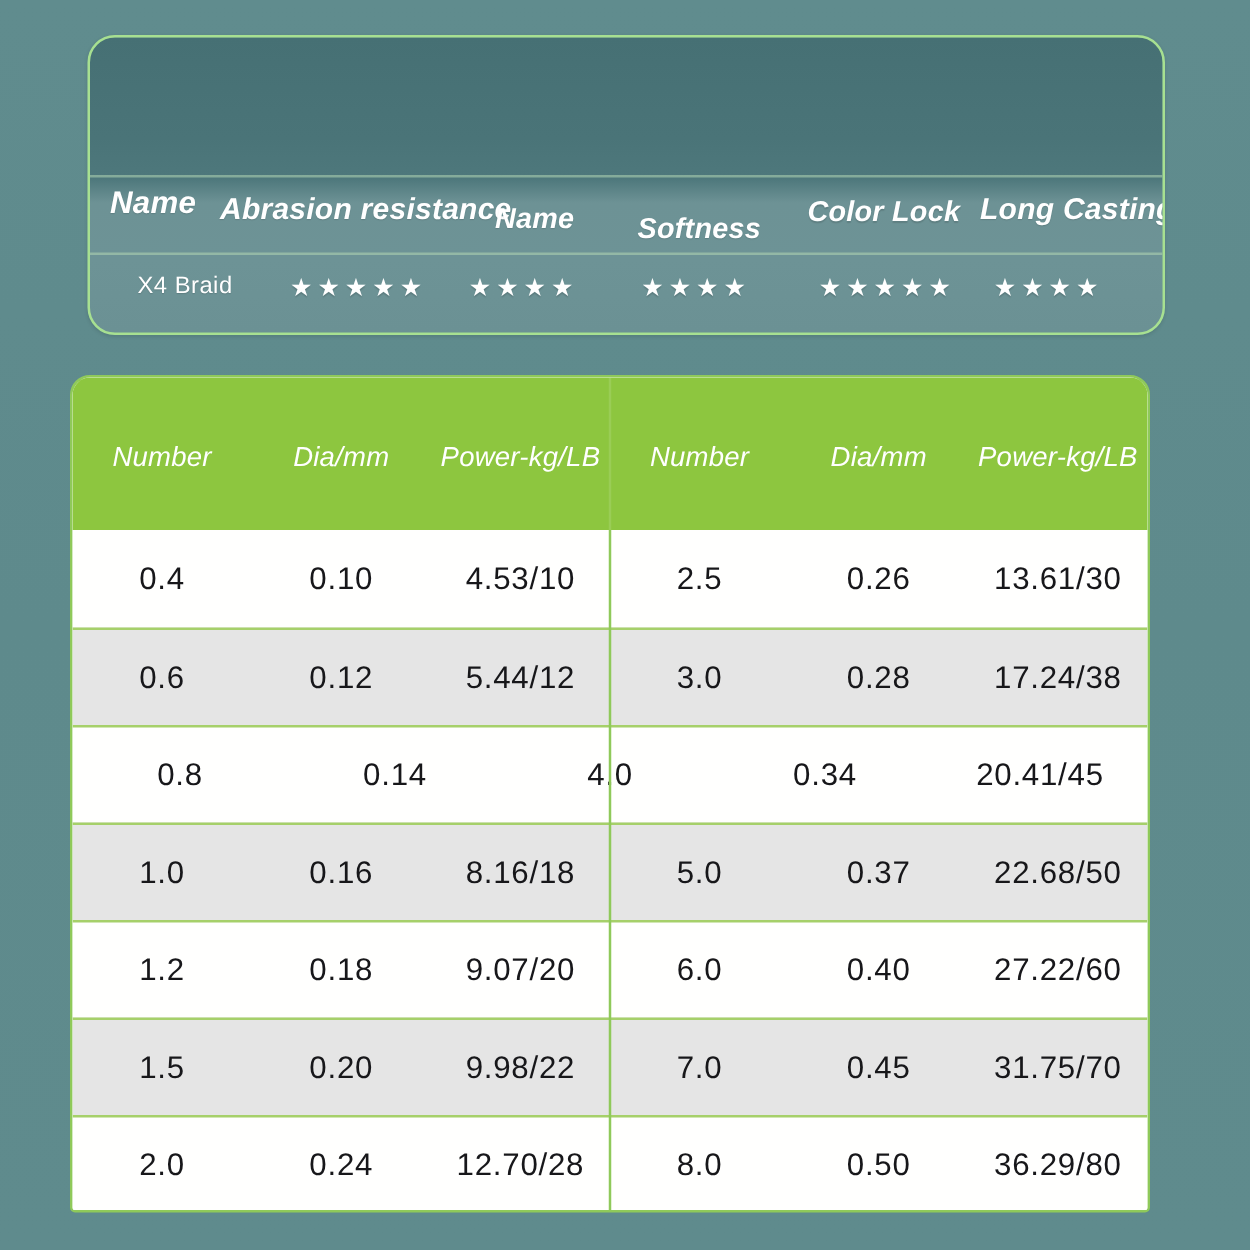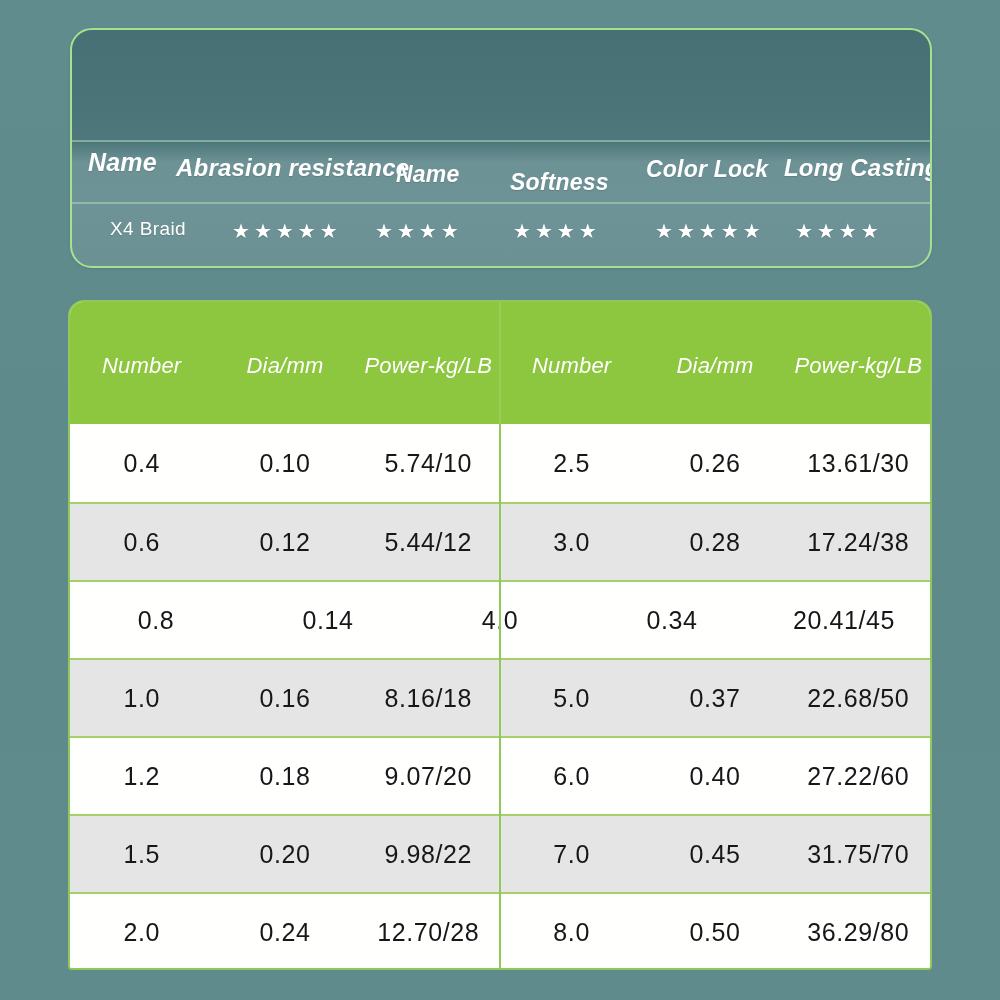--- a/index.html
+++ b/index.html
@@ -87,21 +87,21 @@
   .braid-name {
     font-size: 19px;
     font-style: normal;
     font-weight: 400;
     letter-spacing: 0.4px;
   }
 
   
   .main-table {
     position: absolute;
-    left: 68px;
+    left: 56px;
     top: 300px;
     width: 864px;
     height: 670px;
     border-radius: 16px 16px 4px 4px;
     overflow: hidden;
     background: #ffffff;
     border: 2px solid #8fc95a;
   }
 
   .mt-header {
@@ -206,21 +206,21 @@
       <div class="hcell">Number</div>
       <div class="hcell">Dia/mm</div>
       <div class="hcell">Power-kg/LB</div>
       <div class="header-divider"></div>
     </div>
 
     <div class="mt-body" id="table-body">
       <div class="mt-row">
           <div class="cell">0.4</div>
           <div class="cell">0.10</div>
-          <div class="cell">5.74/10</div>
+          <div class="cell">4.53/10</div>
           <div class="cell">2.5</div>
           <div class="cell">0.26</div>
           <div class="cell">13.61/30</div>
         </div>
         <div class="mt-row alt">
           <div class="cell">0.6</div>
           <div class="cell">0.12</div>
           <div class="cell">5.44/12</div>
           <div class="cell">3.0</div>
           <div class="cell">0.28</div>

